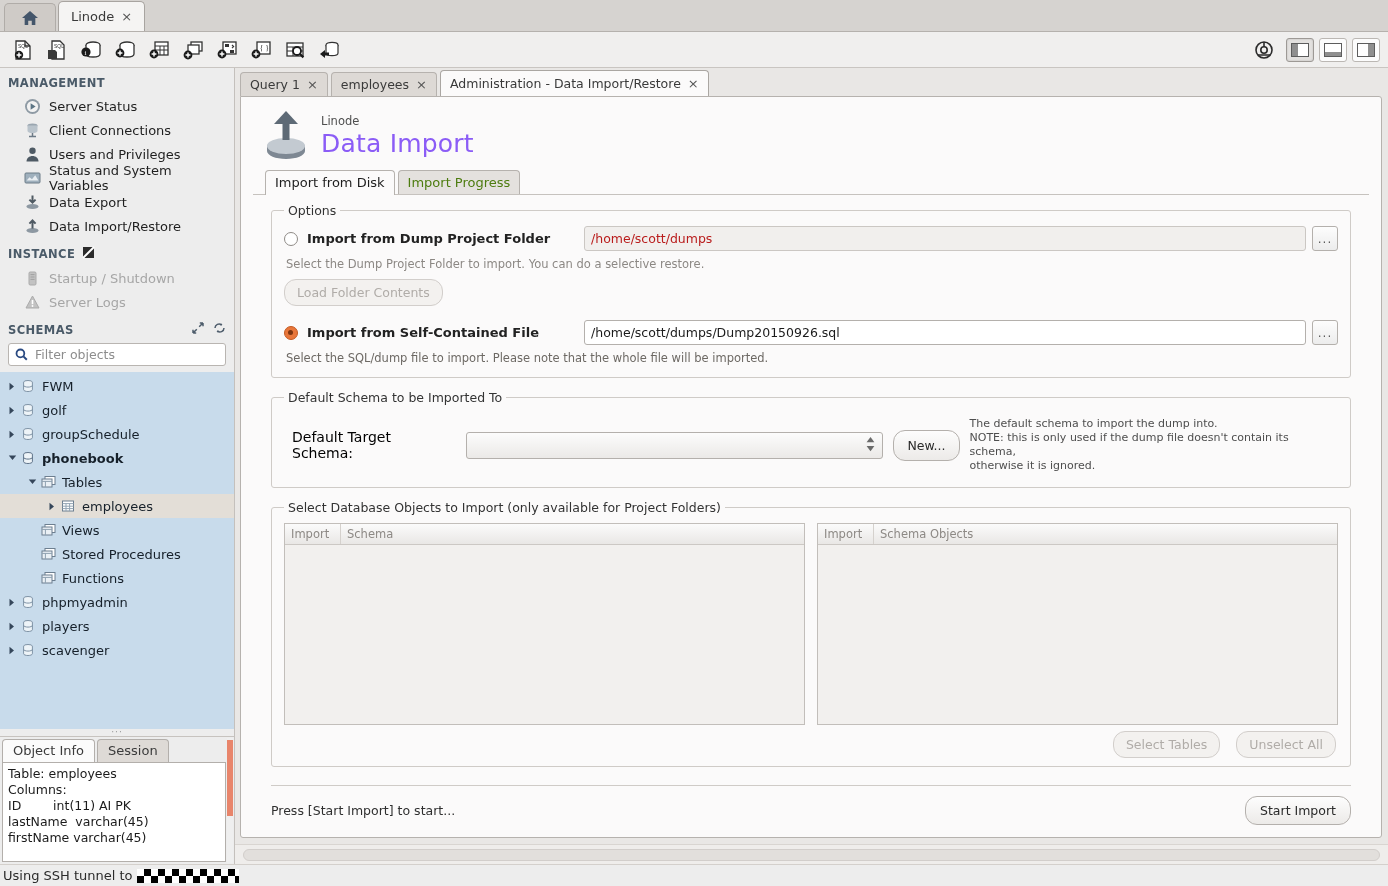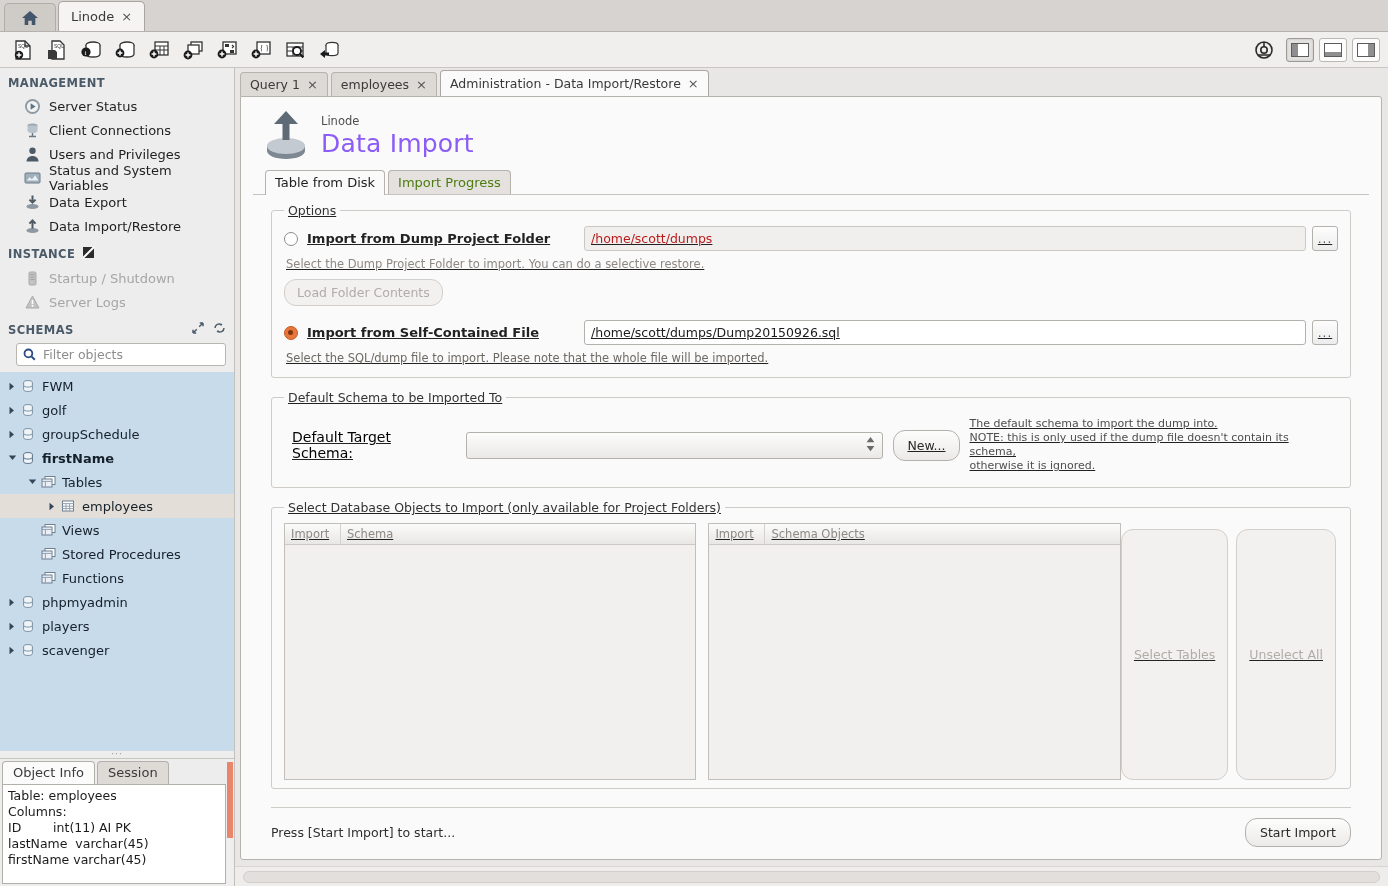--- a/index.html
+++ b/index.html
@@ -43,21 +43,21 @@
              border-right: 1px solid #c4c0bc; min-height: 0; }
   .sb-section { font-size: 11.5px; font-weight: bold; color: #4a5a68; letter-spacing: .4px;
                 padding: 8px 0 4px 8px; display: flex; align-items: center; }
   .sb-section .sicons { margin-left: auto; margin-right: 8px; display: flex; gap: 9px; align-items: center; }
   .sb-item { height: 24px; display: flex; align-items: center; padding-left: 22px; font-size: 13px; color: #1f1f1f; }
   .sb-item.disabled { color: #a6a6a6; }
   .sb-ico { width: 20px; height: 18px; margin-right: 7px; display: flex; align-items: center; justify-content: center; flex: 0 0 20px; }
 
   .filter-wrap { padding: 2px 8px 6px 8px; }
   .filter-box { height: 23px; background: #fff; border: 1px solid #b9b5b1; border-radius: 3px;
-                display: flex; align-items: center; padding: 0 6px; margin-left: 8px; }
+                display: flex; align-items: center; padding: 0 6px; }
   .filter-box input { border: none; outline: none; font-size: 12.5px; color: #333; width: 100%;
                       font-family: inherit; background: transparent; }
   .filter-box input::placeholder { color: #8d8d8d; }
 
   .tree { flex: 1; background: #c8dbeb; overflow: hidden; position: relative; padding-top: 2px; min-height: 0; }
   .tnode { height: 24px; display: flex; align-items: center; font-size: 13px; color: #16202a; white-space: nowrap; }
   .tnode.sel { background: #e3ded7; }
   .tnode.bold { font-weight: bold; }
   .arrow { width: 14px; display: flex; align-items: center; justify-content: center; flex: 0 0 14px; }
   .t-ico { width: 18px; margin-right: 5px; display: flex; align-items: center; justify-content: center; flex: 0 0 18px; }
@@ -104,21 +104,21 @@
   .pg-text .ttl { font-size: 25px; color: #8b5cf6; letter-spacing: .2px; }
 
   .subtabs { display: flex; align-items: flex-end; padding-left: 12px; margin-top: 2px; }
   .stab { padding: 4px 9px 5px 9px; font-size: 13px; border: 1px solid #b6b2ae; border-bottom: none;
           border-radius: 4px 4px 0 0; background: #e4e1de; color: #4d7c0f; margin-right: 3px; }
   .stab.active { background: #fbfafa; color: #1e1e1e; position: relative; z-index: 2; }
   .stab-line { border-top: 1px solid #c6c2be; margin-top: -1px; }
 
   .scroll-area { flex: 1; overflow: hidden; padding: 8px 18px 0 18px; display: flex; flex-direction: column; min-height: 0; }
 
-  fieldset.grp { border: 1px solid #cfcbc7; border-radius: 3px; margin: 0 0 12px 0; padding: 8px 12px 12px 12px; text-decoration: underline; }
+  fieldset.grp { border: 1px solid #cfcbc7; border-radius: 3px; margin: 0 0 12px 0; padding: 8px 12px 12px 12px; }
   fieldset.grp > legend { font-size: 12.5px; color: #333; padding: 0 4px; }
 
   .row { display: flex; align-items: center; }
   .radio { width: 14px; height: 14px; border-radius: 50%; border: 1.5px solid #8f8b87; background: #fff;
            margin-right: 9px; flex: 0 0 14px; position: relative; }
   .radio.on { border-color: #c45a22; background: #e8763a; }
   .radio.on::after { content: ""; position: absolute; left: 3px; top: 3px; width: 5px; height: 5px;
                      border-radius: 50%; background: #7d3510; }
   .radio-lbl { font-size: 13px; font-weight: bold; color: #222; }
   .hint { font-size: 11.5px; color: #8c8884; margin: 6px 0 0 2px; }
@@ -145,21 +145,21 @@
 
   .lists { display: flex; gap: 12px; flex: 1; min-height: 0; }
   .listbox { flex: 1; border: 1px solid #c2beba; background: #fff; display: flex; flex-direction: column; min-width: 0; }
   .lb-head { display: flex; height: 21px; background: linear-gradient(#fbfbfb,#e9e7e5); border-bottom: 1px solid #ccc8c4; }
   .lb-col { font-size: 11.5px; color: #8d8985; display: flex; align-items: center; padding: 0 6px;
             border-right: 1px solid #d5d1cd; }
   .lb-col.c1 { width: 56px; flex: 0 0 56px; }
   .lb-col.c2 { flex: 1; border-right: none; }
   .lb-body { flex: 1; background: #f2f0ee; }
 
-  .list-actions { display: flex; justify-content: flex-end; gap: 8px; padding: 6px 2px 0 0; }
+  .list-actions { display: flex; justify-content: flex-end; gap: 16px; padding: 6px 2px 0 0; }
 
   .footer { border-top: 1px solid #cfcbc7; margin: 6px 18px 0 18px; padding: 10px 0 12px 0;
             display: flex; align-items: center; }
   .footer .msg { font-size: 12.5px; color: #2f2f2f; }
   .footer .btn { margin-left: auto; padding: 6px 14px; }
   .hscroll-bottom { height: 20px; background: #efedeb; border-top: 1px solid #d9d5d1;
                     display: flex; align-items: center; padding: 0 8px; }
   .hscroll-bottom .thumb { height: 12px; border-radius: 6px; background: #e2dfdc; border: 1px solid #d2cecb; }
 </style>
 </head>
@@ -468,21 +468,21 @@
                 <path d="M0.8 1.5h7.4L4.5 6z" fill="#35465a"></path>
               </svg>
             </span>
           <span class="t-ico">
               <svg width="14" height="14" viewBox="0 0 14 14">
                 <ellipse cx="7" cy="3.2" rx="4.4" ry="1.7" fill="#eef4f8" stroke="#60748a"></ellipse>
                 <path d="M2.6 3.2v7.6c0 .9 2 1.7 4.4 1.7s4.4-.8 4.4-1.7V3.2" fill="#eef4f8" stroke="#60748a"></path>
                 <path d="M2.6 6.4c0 .9 2 1.7 4.4 1.7s4.4-.8 4.4-1.7" fill="none" stroke="#60748a"></path>
               </svg>
             </span>
-          <span>firstName</span>
+          <span>phonebook</span>
         </div>
         <div class="tnode" style="padding-left:25px;">
           <span class="arrow">
               <svg width="9" height="8" viewBox="0 0 9 8">
                 <path d="M0.8 1.5h7.4L4.5 6z" fill="#35465a"></path>
               </svg>
             </span>
           <span class="t-ico">
               <svg width="15" height="14" viewBox="0 0 15 14">
                 <rect x="4" y="1.5" width="10" height="8" fill="#fff" stroke="#6d7f90"></rect>
@@ -637,21 +637,21 @@
             </svg>
           </span>
           <div class="pg-text">
             <div class="sub">Linode</div>
             <div class="ttl">Data Import</div>
           </div>
         </div>
 
         <div class="subtabs">
           <div class="stab active">
-            <span>Table from Disk</span>
+            <span>Import from Disk</span>
           </div>
           <div class="stab">
             <span>Import Progress</span>
           </div>
         </div>
         <div class="stab-line"></div>
 
         <div class="scroll-area">
 
           <fieldset class="grp">
@@ -701,21 +701,21 @@
               </div>
               <button class="btn" style="padding:7px 13px;text-align:right;">New...</button>
               <div>
                 <div class="note">The default schema to import the dump into.</div>
                 <div class="note">NOTE: this is only used if the dump file doesn't contain its schema,</div>
                 <div class="note">otherwise it is ignored.</div>
               </div>
             </div>
           </fieldset>
 
-          <fieldset class="grp" style="flex:1;display:flex;flex-direction:row;min-height:0;padding-bottom:8px;">
+          <fieldset class="grp" style="flex:1;display:flex;flex-direction:column;min-height:0;padding-bottom:8px;">
             <legend>Select Database Objects to Import (only available for Project Folders)</legend>
 
             <div class="lists">
               <div class="listbox">
                 <div class="lb-head">
                   <div class="lb-col c1">Import</div>
                   <div class="lb-col c2">Schema</div>
                 </div>
                 <div class="lb-body"></div>
               </div>
@@ -740,14 +740,18 @@
           <button class="btn">Start Import</button>
         </div>
       </div>
 
       <div class="hscroll-bottom">
         <div class="thumb" style="width:100%;"></div>
       </div>
     </div>
   </div>
 
+  <div class="statusbar">
+    <span>Using SSH tunnel to</span>
+    <span class="redact"></span>
+  </div>
 
 </div>
 
 </body></html>

